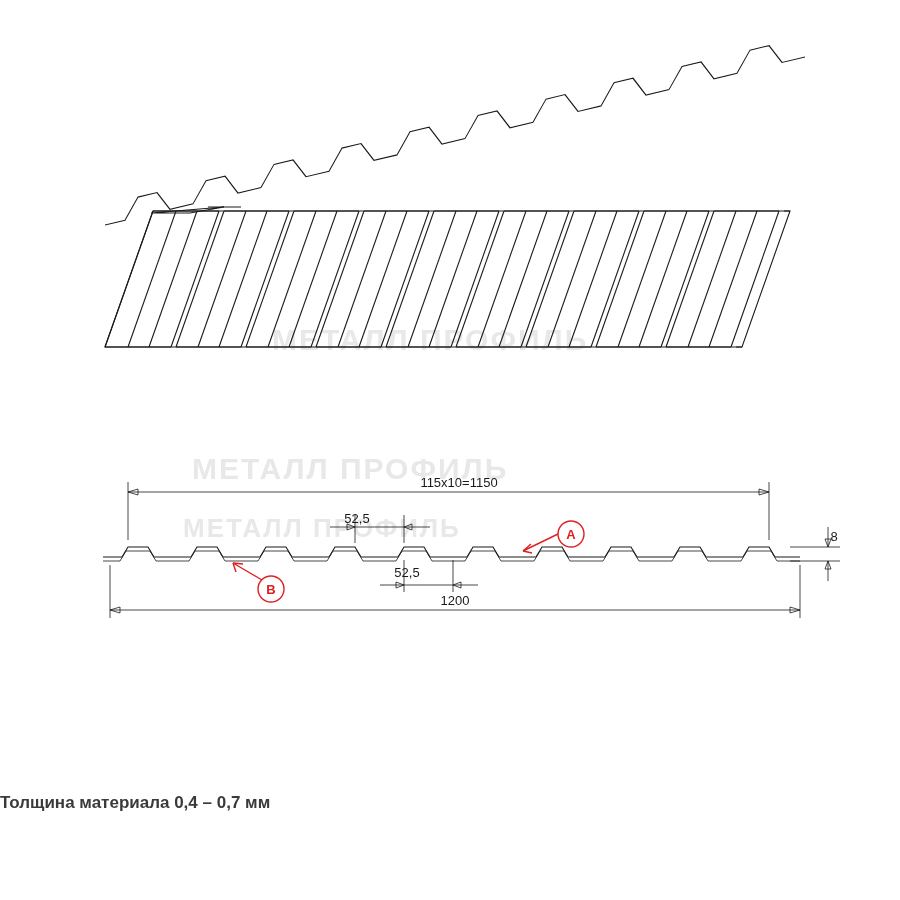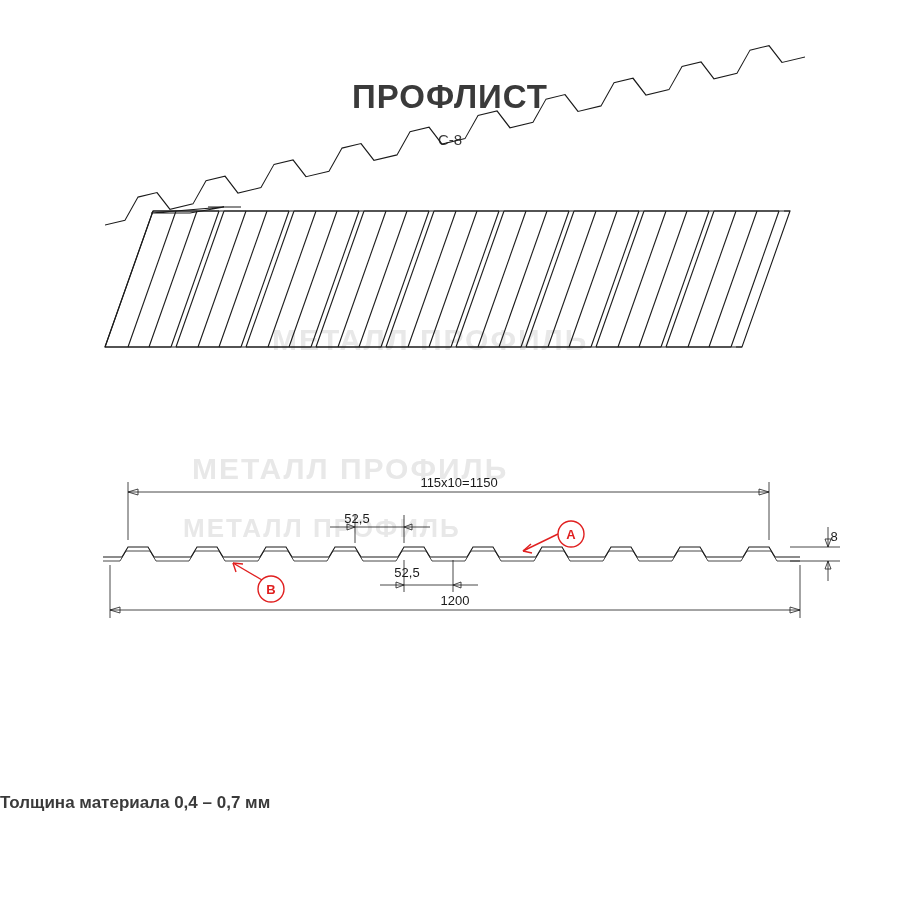--- a/index.html
+++ b/index.html
@@ -98,22 +98,20 @@
   }
   .wm1 { top: 323px; left: 272px; font-size: 30px; }
   .wm2 { top: 452px; left: 192px; font-size: 30px; }
   .wm3 { top: 513px; left: 183px; font-size: 26px; }
 </style>
 </head>
 <body>
 
 <div class="sheet">
 
-  <div class="title">ПРОФЛИСТ</div>
-  <div class="subtitle">С-8</div>
 
   <div class="wm wm1">МЕТАЛЛ ПРОФИЛЬ</div>
   <div class="wm wm2">МЕТАЛЛ ПРОФИЛЬ</div>
   <div class="wm wm3">МЕТАЛЛ ПРОФИЛЬ</div>
 
   <svg width="900" height="900" viewBox="0 0 900 900" style="position:absolute;left:0;top:0;">
 
     <g>
 
       <path class="ln" d="M 151,213 L 190,213 L 224,207 L 224,207 L 151,213 Z"></path>

